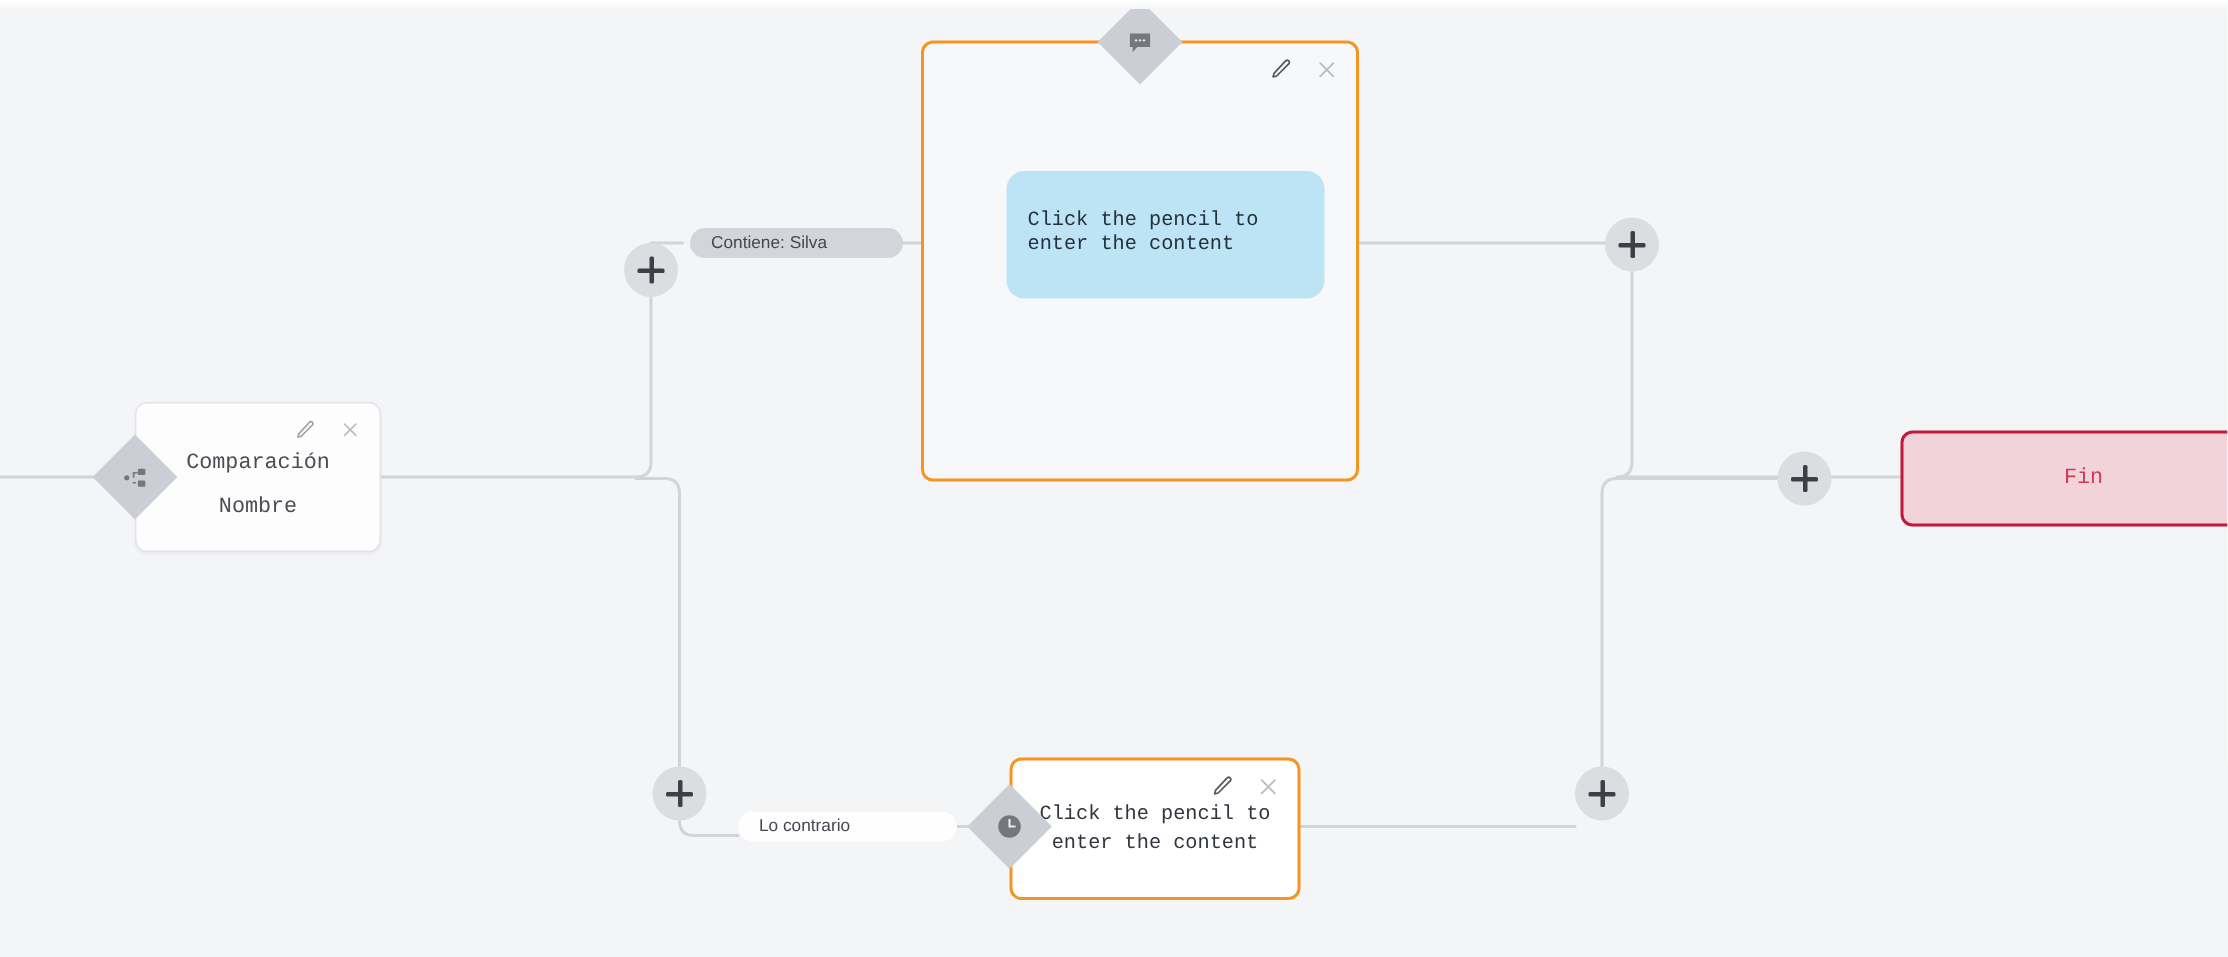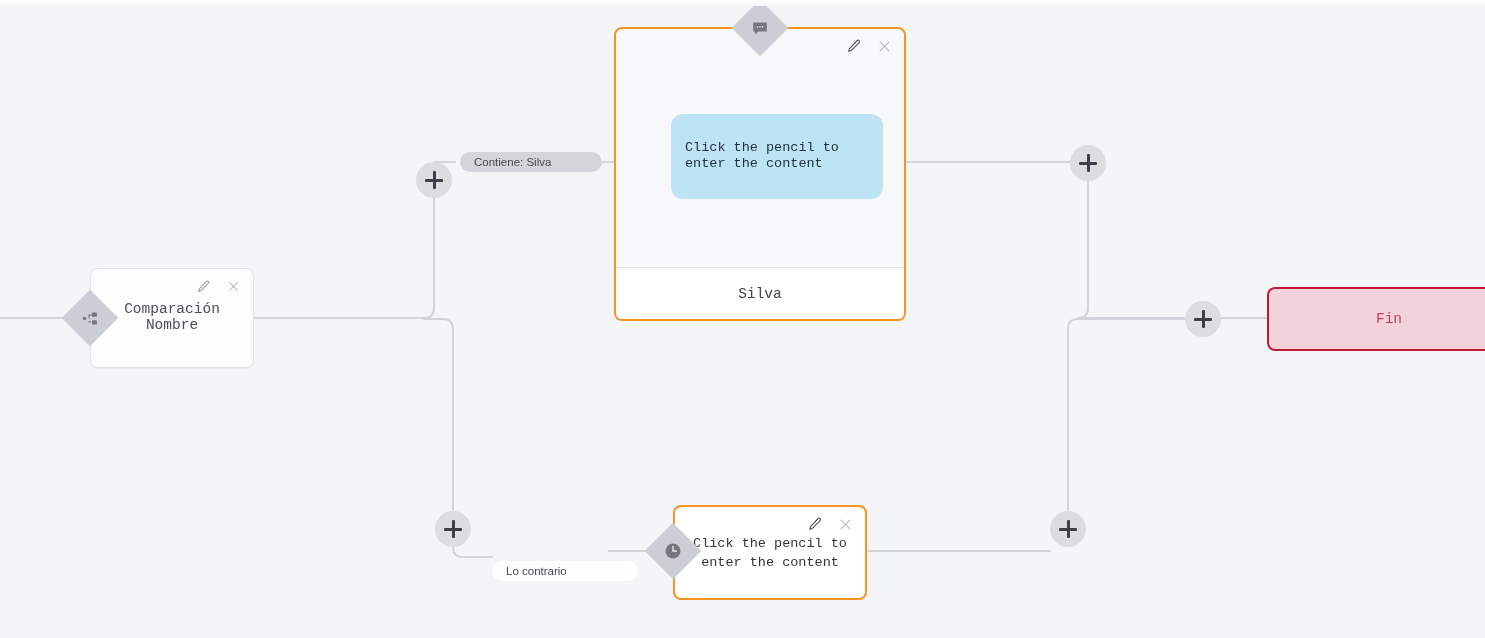--- a/index.html
+++ b/index.html
@@ -79,21 +79,21 @@
     height: 20px;
     line-height: 20px;
     padding: 0 14px;
     border-radius: 10px;
     font-size: 11.5px;
     color: #44474f;
     white-space: nowrap;
     cursor: pointer;
   }
   .edge-label.gray { background: #d3d5da; }
-  .edge-label.white { background: #fefeff; margin-top: 20px; }
+  .edge-label.white { background: #fefeff; }
 
   
   .diamond {
     position: absolute;
     width: 40px;
     height: 40px;
     margin-left: -20px;
     margin-top: -20px;
     background: #ccced5;
     transform: rotate(45deg);
@@ -146,21 +146,21 @@
     border-radius: 8px;
     box-shadow: 0 1px 2px rgba(30,35,50,.06);
   }
   #node-comparacion .np-title,
   #node-comparacion .np-sub {
     text-align: center;
     color: #4a4d55;
     font-size: 14.5px;
   }
   #node-comparacion .np-title { margin-top: 32px; text-align: center; }
-  #node-comparacion .np-sub { }
+  #node-comparacion .np-sub { margin-top: 13px; }
 
   
   #node-message {
     left: 614px;
     top: 27px;
     width: 292px;
     height: 294px;
     background: #f7f8f9;
     border: 2px solid #f79421;
     border-radius: 8px;
@@ -313,21 +313,20 @@
           <path d="M17 3a2.5 2.5 0 1 1 3.5 3.5L7 20l-4 1 1-4Z"></path>
         </svg>
       </div>
       <div class="icon-btn">
         <svg width="15" height="15" viewBox="0 0 24 24" fill="none" stroke="#b9bcc3" stroke-width="2" stroke-linecap="round">
           <path d="M5 5 L19 19 M19 5 L5 19"></path>
         </svg>
       </div>
     </div>
     <div class="bubble">Click the pencil to enter the content</div>
-    <div class="footer">Silva</div>
   </div>
 
   <div class="diamond" style="left:760px; top:28px;">
     <div class="dicon">
       <svg width="18" height="18" viewBox="0 0 24 24" fill="#74777e">
         <path d="M3 4.5h18v12H9.5L5.5 21v-4.5H3Z"></path>
         <circle cx="8.5" cy="10.5" r="1.05" fill="#e8e9ec"></circle>
         <circle cx="12" cy="10.5" r="1.05" fill="#e8e9ec"></circle>
         <circle cx="15.5" cy="10.5" r="1.05" fill="#e8e9ec"></circle>
       </svg>

